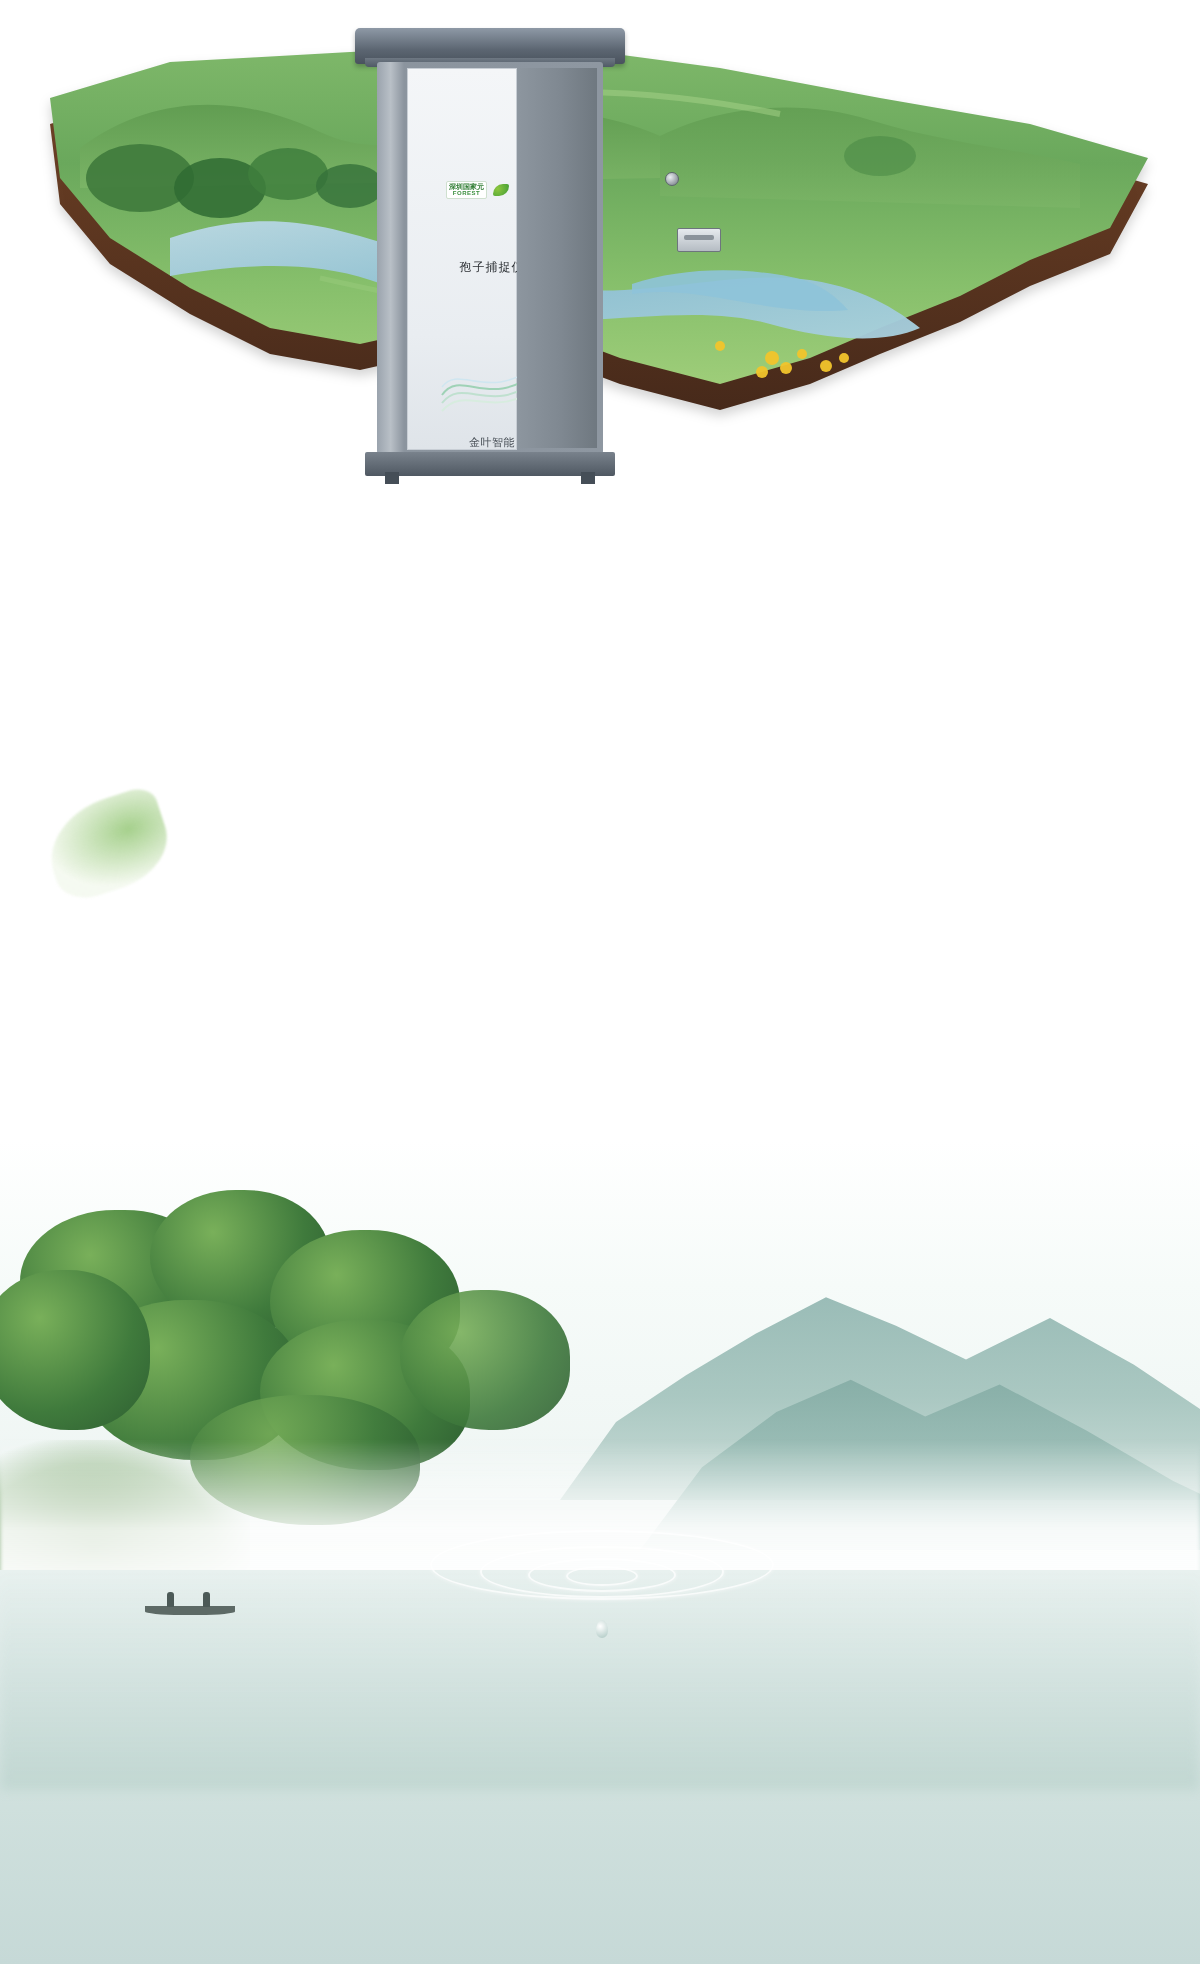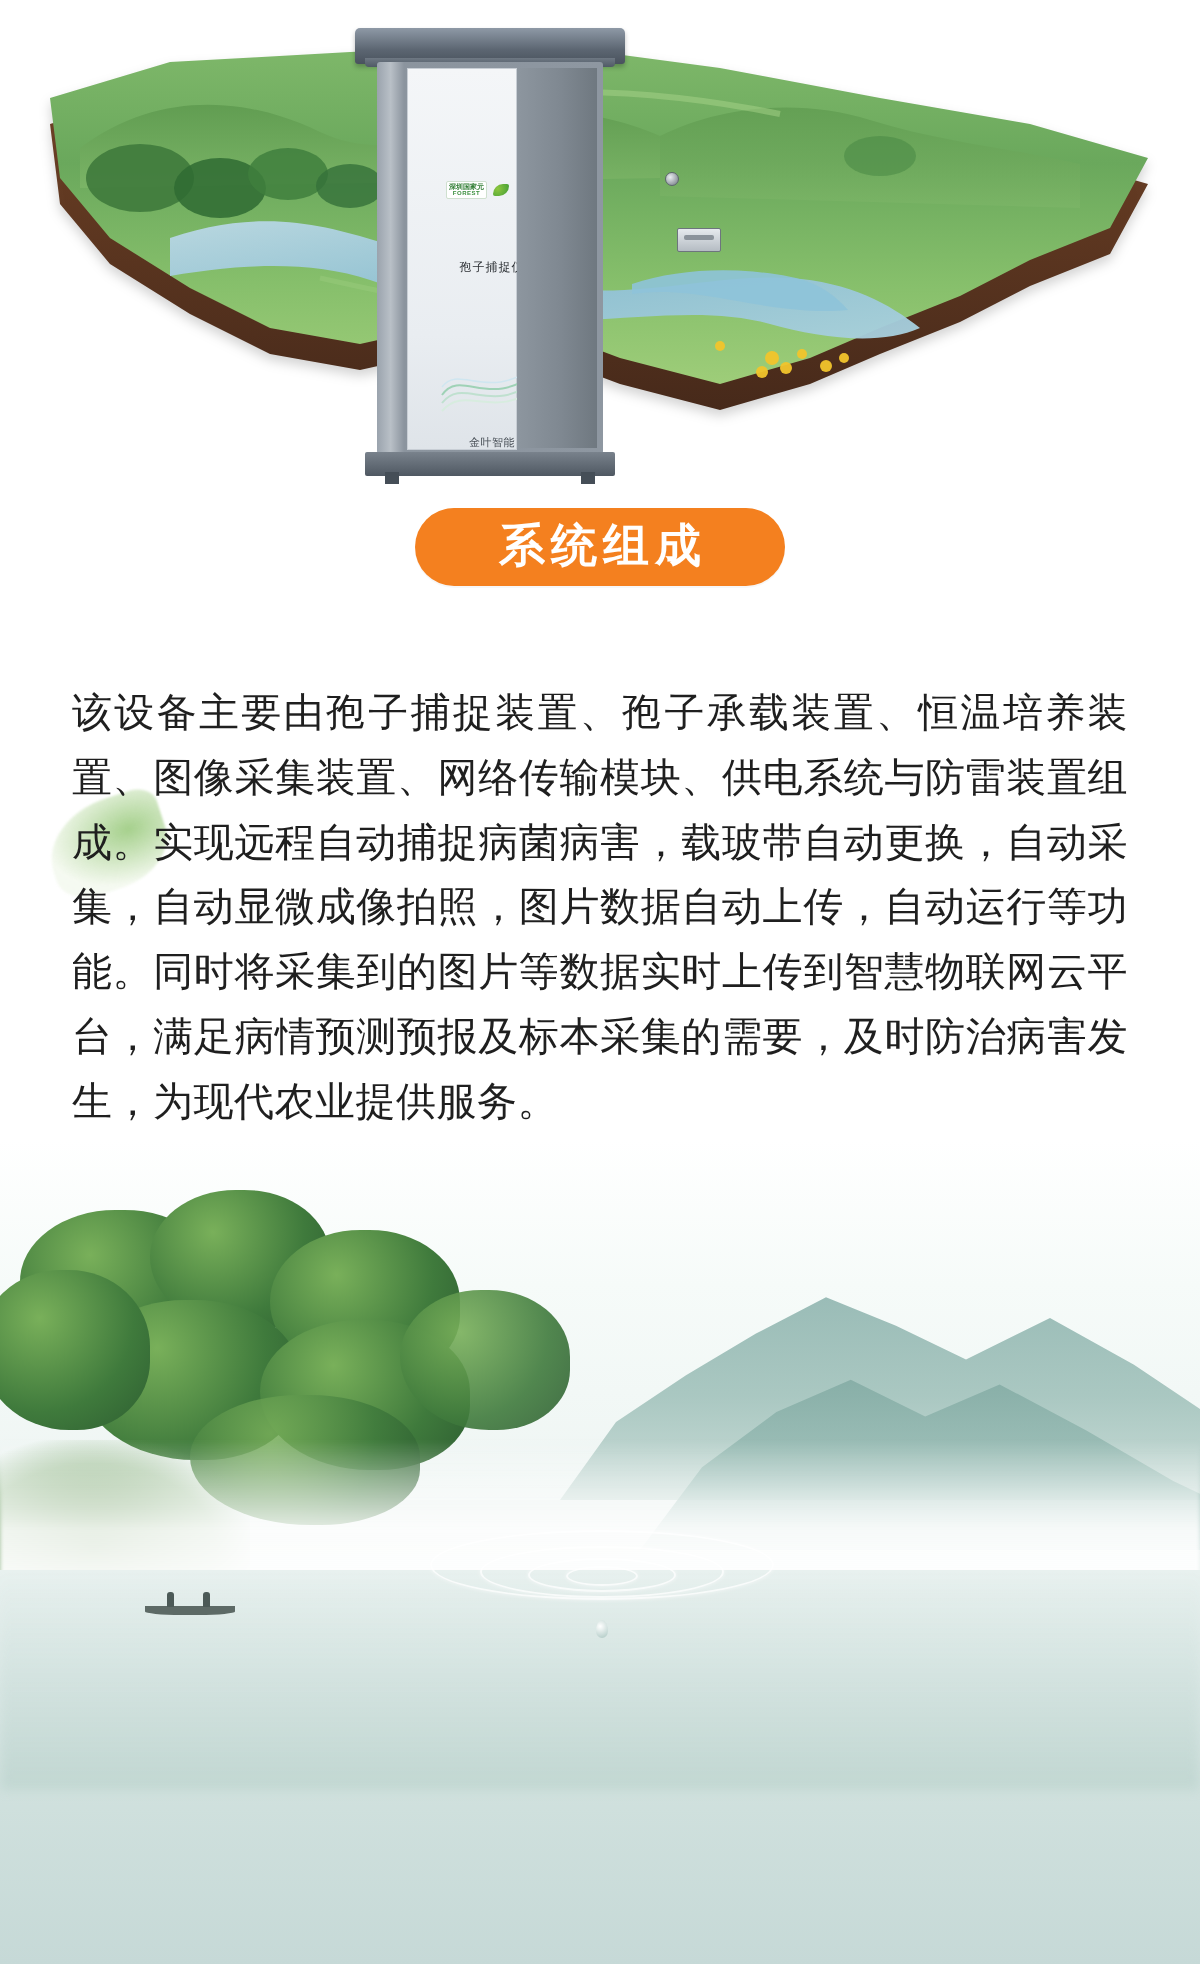--- a/index.html
+++ b/index.html
@@ -409,26 +409,22 @@
           <div class="dev-cam"></div>
           <div class="dev-lock"></div>
         </div>
       </div>
       <div class="dev-base"></div>
       <div class="dev-leg l"></div>
       <div class="dev-leg r"></div>
     </div>
   </div>
 
-  <div class="title-wrap">
-    <div class="title-pill">系统组成</div>
-  </div>
 
   <div class="leaf-deco"></div>
-  <p class="body-text">该设备主要由孢子捕捉装置、孢子承载装置、恒温培养装置、图像采集装置、网络传输模块、供电系统与防雷装置组成。实现远程自动捕捉病菌病害，载玻带自动更换，自动采集，自动显微成像拍照，图片数据自动上传，自动运行等功能。同时将采集到的图片等数据实时上传到智慧物联网云平台，满足病情预测预报及标本采集的需要，及时防治病害发生，为现代农业提供服务。</p>
 
   <div class="scenery">
     <div class="sky-wash"></div>
     <div class="mountain-far"></div>
     <div class="mountain-near"></div>
 
     <div class="trees">
       <div class="tree-blob" style="left:40px;  top:30px;  width:200px; height:150px;"></div>
       <div class="tree-blob" style="left:170px; top:10px;  width:180px; height:140px;"></div>
       <div class="tree-blob" style="left:290px; top:50px;  width:190px; height:150px;"></div>

